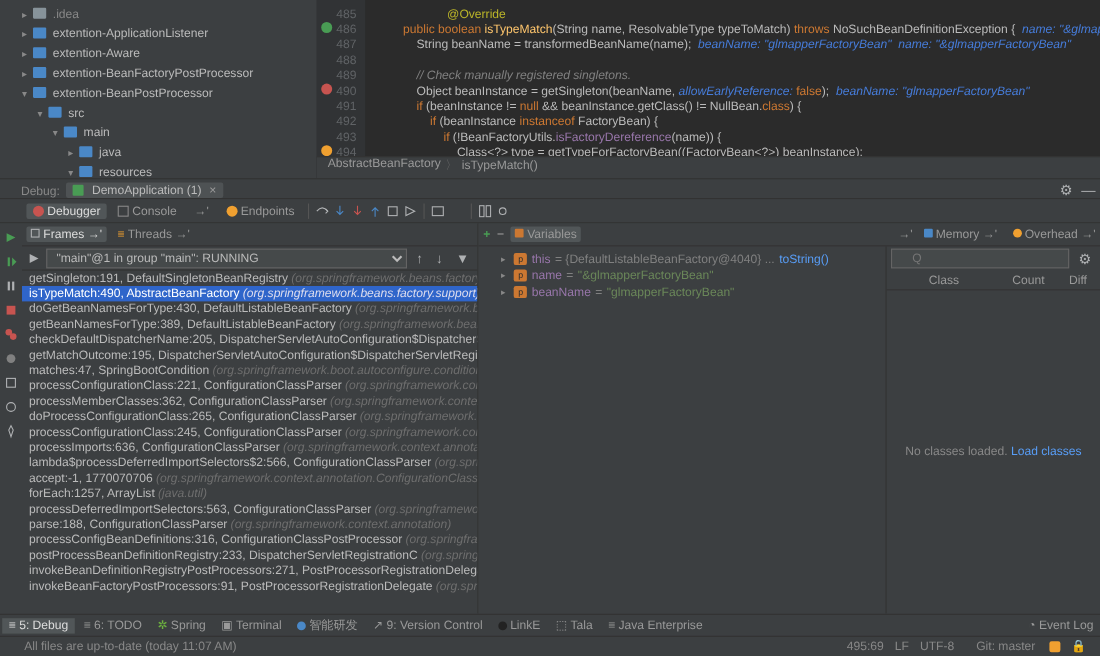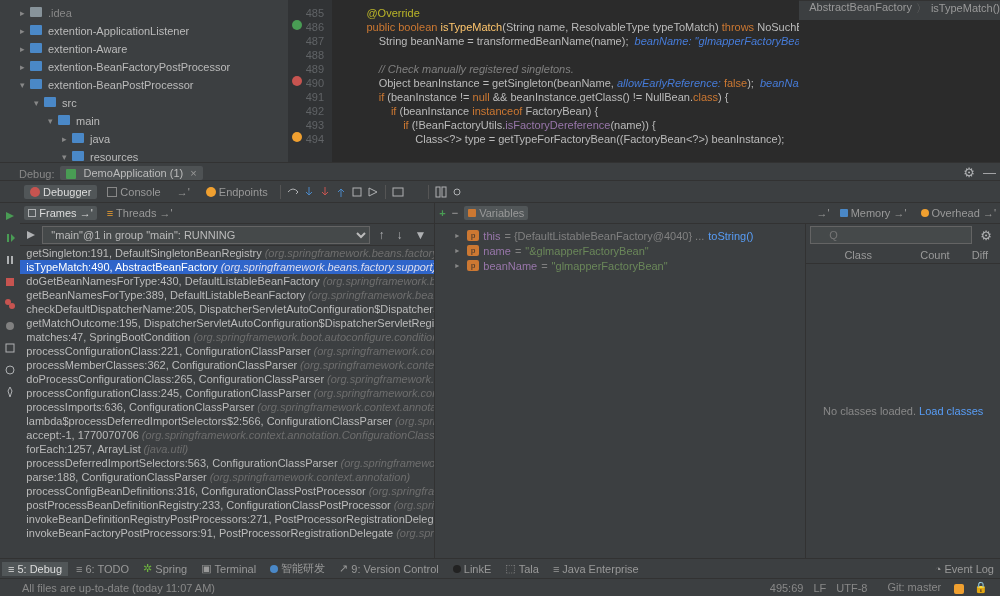--- a/index.html
+++ b/index.html
@@ -6,27 +6,27 @@
 body { background:#3c3f41; color:#bbb; width:1000px; height:596px; overflow:hidden; display:flex; flex-direction:column; }
 .top { display:flex; height:162px; }
 .tree { width:288px; background:#3c3f41; overflow:hidden; padding-top:4px; }
 .tree-row { display:flex; align-items:center; height:18px; padding-left:6px; white-space:nowrap; }
 .tree-row .arrow { width:10px; color:#888; font-size:9px; }
 .tree-row .folder { width:14px; height:12px; margin-right:4px; display:inline-block; }
 .tree-row .label { color:#888; }
 .tree-row.light .label { color:#bbb; }
 .folder-i { background:#87939a; width:12px; height:10px; border-radius:1px; display:inline-block; }
 .folder-b { background:#4a88c7; width:12px; height:10px; border-radius:1px; display:inline-block; }
-.editor { flex:1; background:#2b2b2b; display:flex; overflow:hidden; }
+.editor { flex:1; background:#2b2b2b; display:flex; flex-direction:column; overflow:hidden; }
 .code { flex:1; display:flex; overflow:hidden; }
 .gutter { width:44px; background:#313335; color:#606366; text-align:right; padding-right:8px; line-height:14px; padding-top:6px; font-family:Consolas,monospace; font-size:10px; }
 .gutter div { height:14px; }
 .gut-icon { float:left; margin-left:4px; width:10px; height:10px; border-radius:50%; }
 .src { flex:1; padding:6px 0 0 10px; font-family:Consolas,monospace; font-size:11px; line-height:14px; white-space:pre; overflow:hidden; }
-.k-anno { color:#bbb529; }
+.k-anno { color:#bbb529;margin-left:40px; }
 .k-kw { color:#cc7832; }
 .k-mth { color:#ffc66d; }
 .k-cmt { color:#808080; font-style:italic; }
 .k-prm { color:#467cda; font-style:italic; }
 .k-fld { color:#9876aa; }
 .breadcrumb { height:20px; background:#3c3f41; border-top:1px solid #323232; display:flex; padding-left:10px; color:#999; font-size:10px; }
 .breadcrumb span + span:before { content:" 〉"; color:#666; margin:0 4px; }
 .debug-hdr { height:18px; background:#3c3f41; border-top:1px solid #323232; display:flex; align-items:flex-end; padding-left:19px; font-size:11px; }
 .debug-hdr .tab-active { background:#4e5254; padding:1px 6px; border-radius:2px; margin-left:6px; color:#bbb; }
 .debug-hdr .close-x { color:#999; margin-left:4px; }
@@ -317,21 +317,21 @@
         <div class="stack-row"><span class="loc">processMemberClasses:362, ConfigurationClassParser</span> <span class="pkg">(org.springframework.context.annota</span></div>
         <div class="stack-row"><span class="loc">doProcessConfigurationClass:265, ConfigurationClassParser</span> <span class="pkg">(org.springframework.context.</span></div>
         <div class="stack-row"><span class="loc">processConfigurationClass:245, ConfigurationClassParser</span> <span class="pkg">(org.springframework.context.an</span></div>
         <div class="stack-row"><span class="loc">processImports:636, ConfigurationClassParser</span> <span class="pkg">(org.springframework.context.annotation)</span></div>
         <div class="stack-row"><span class="loc">lambda$processDeferredImportSelectors$2:566, ConfigurationClassParser</span> <span class="pkg">(org.springframe</span></div>
         <div class="stack-row"><span class="loc">accept:-1, 1770070706</span> <span class="pkg">(org.springframework.context.annotation.ConfigurationClassParser$</span></div>
         <div class="stack-row"><span class="loc">forEach:1257, ArrayList</span> <span class="pkg">(java.util)</span></div>
         <div class="stack-row"><span class="loc">processDeferredImportSelectors:563, ConfigurationClassParser</span> <span class="pkg">(org.springframework.cont</span></div>
         <div class="stack-row"><span class="loc">parse:188, ConfigurationClassParser</span> <span class="pkg">(org.springframework.context.annotation)</span></div>
         <div class="stack-row"><span class="loc">processConfigBeanDefinitions:316, ConfigurationClassPostProcessor</span> <span class="pkg">(org.springframework.</span></div>
-        <div class="stack-row"><span class="loc">postProcessBeanDefinitionRegistry:233, ConfigurationClassPostProcessor</span> <span class="pkg">(org.springframe</span></div>
+        <div class="stack-row"><span class="loc">postProcessBeanDefinitionRegistry:233, DispatcherServletRegistrationC</span> <span class="pkg">(org.springframe</span></div>
         <div class="stack-row"><span class="loc">invokeBeanDefinitionRegistryPostProcessors:271, PostProcessorRegistrationDelegate</span> </div>
         <div class="stack-row"><span class="loc">invokeBeanFactoryPostProcessors:91, PostProcessorRegistrationDelegate</span> <span class="pkg">(org.springframe</span></div>
       </div>
   </div>
 
   <div class="vars">
     <div class="vars-hdr">
       <span style="color:#499c54;font-weight:bold">+</span>
       <span style="color:#888;font-weight:bold">−</span>
       <span class="vtab" style="background:#515658;border-radius:2px"><span style="width:8px;height:8px;background:#cc7832;display:inline-block;margin-right:3px;border-radius:1px"></span><span>Variables</span></span>

